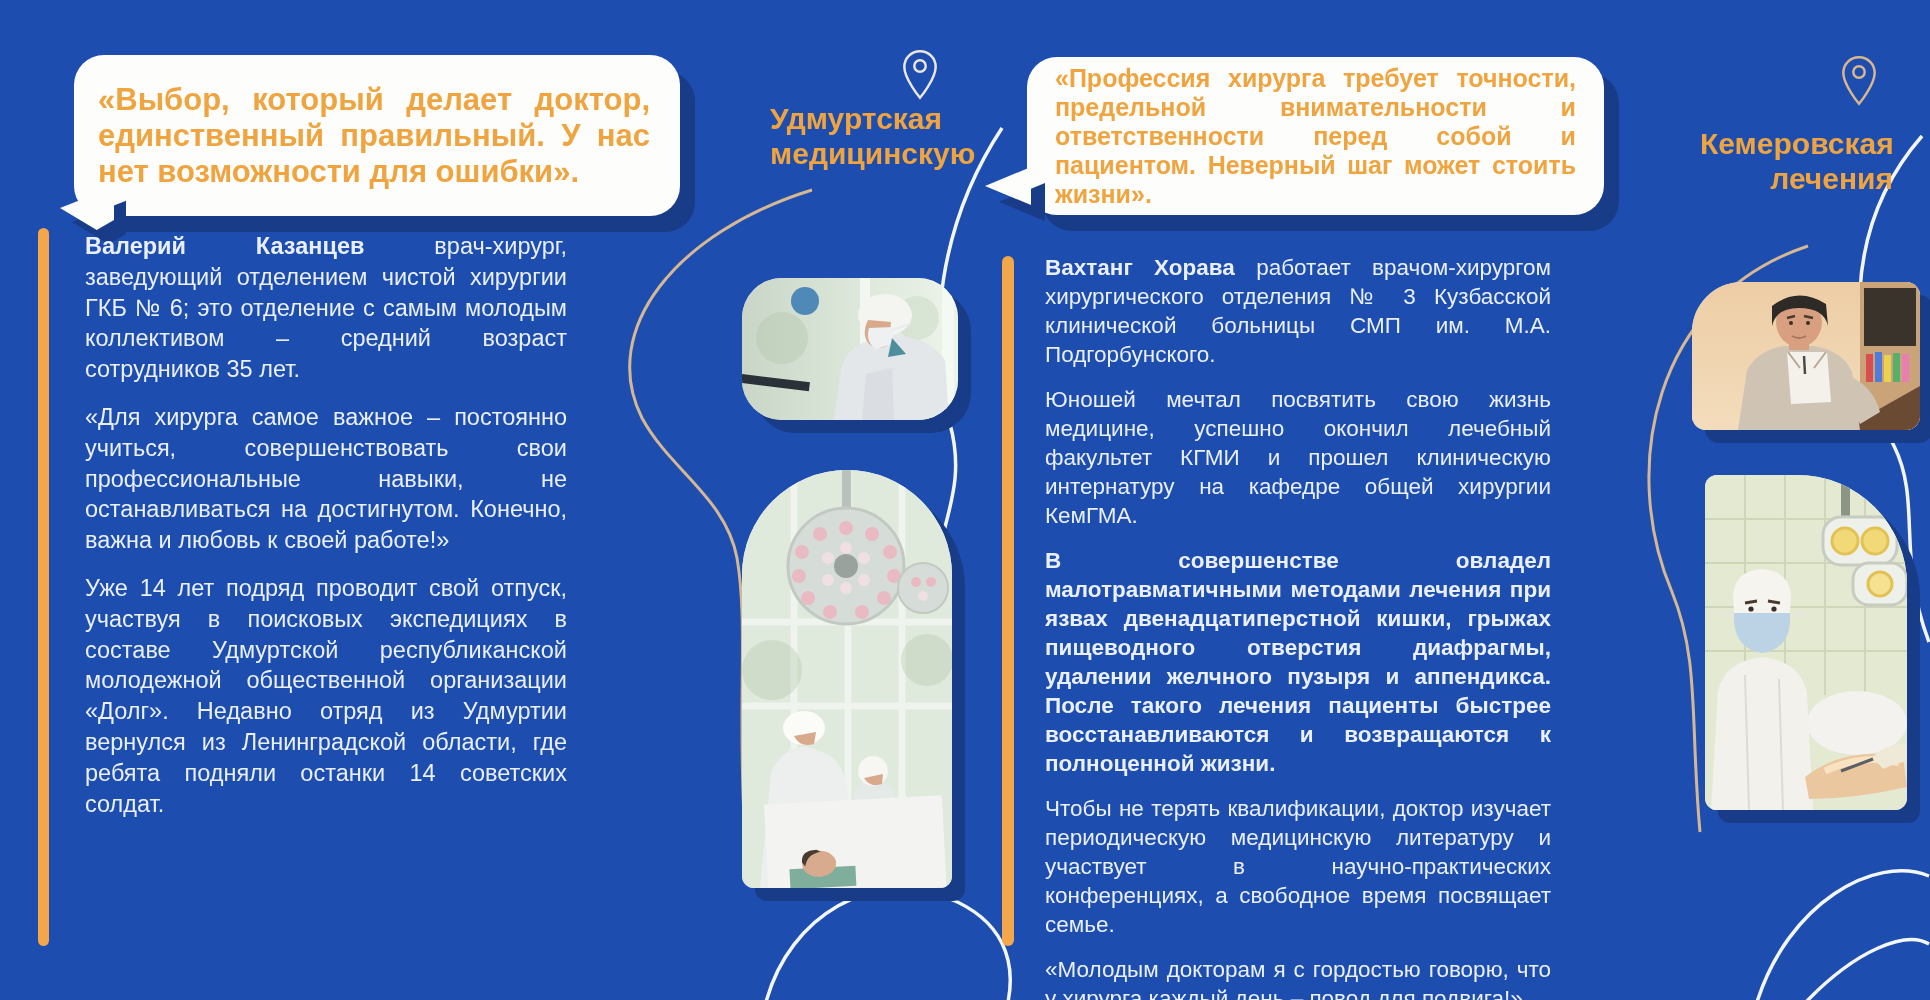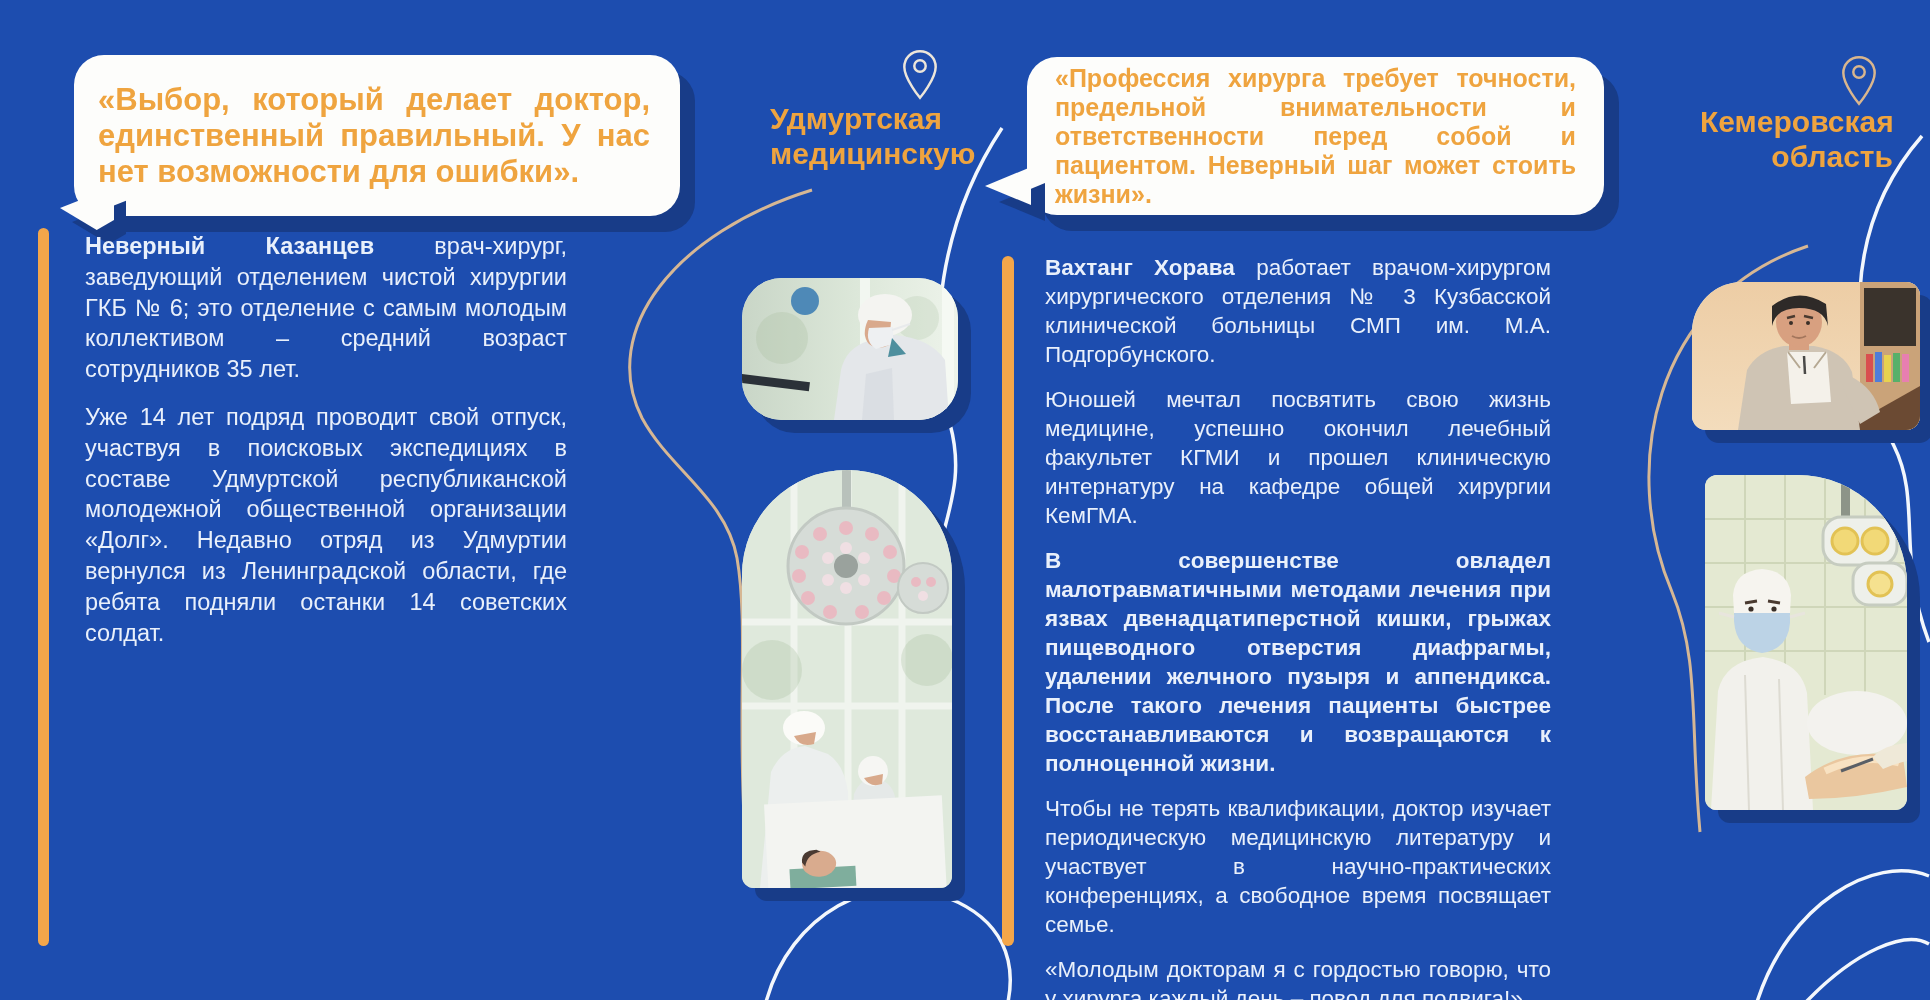--- a/index.html
+++ b/index.html
@@ -26,21 +26,21 @@
       clip-path:polygon(100% 6%,0 52%,68% 100%,100% 78%);}
   .bubble-right::before{width:46px;height:38px;left:-28px;bottom:-6px;
       clip-path:polygon(100% 0,0 50%,100% 100%);}
   .bubble-right::after{width:46px;height:38px;left:-42px;bottom:10px;
       clip-path:polygon(100% 0,0 50%,100% 100%);}
 
   
   .loc{position:absolute;color:#efa43f;font-weight:bold;font-size:30px;line-height:35px;}
   .loc span{display:block;}
   .loc-left{left:770px;top:101px;width:205px;text-align:left;}
-  .loc-right{left:1700px;top:104px;width:193px;text-align:right;}
+  .loc-right{left:1700px;top:126px;width:193px;text-align:right;}
   .pin{position:absolute;width:38px;height:56px;}
 
   
   .bar{position:absolute;width:11px;border-radius:6px;background:#f3a64a;}
   .bar-left{left:38px;top:228px;height:718px;}
   .bar-right{left:1002px;top:256px;height:690px;width:12px;}
 
   
   .body-col{position:absolute;color:#e9f0fb;text-align:justify;}
   .body-col p{margin:0 0 17px 0;}
@@ -82,21 +82,22 @@
     <circle cx="20" cy="18.5" r="6" fill="none" stroke="#ece6da" stroke-width="2.6"></circle>
   </svg>
   <div class="loc loc-left">
     <span>Удмуртская</span>
     <span>медицинскую</span>
   </div>
 
   <div class="bar bar-left"></div>
 
   <div class="body-col text-left">
-    <p><span class="lead">Неверный Казанцев</span><span> врач-хирург, заведующий отделением чистой хирургии ГКБ № 6; это отделение с самым молодым коллективом – средний возраст сотрудников 35 лет.</span></p>
+    <p><span class="lead">Валерий Казанцев</span><span> врач-хирург, заведующий отделением чистой хирургии ГКБ № 6; это отделение с самым молодым коллективом – средний возраст сотрудников 35 лет.</span></p>
+    <p>«Для хирурга самое важное – постоянно учиться, совершенствовать свои профессиональные навыки, не останавливаться на достигнутом. Конечно, важна и любовь к своей работе!»</p>
     <p>Уже 14 лет подряд проводит свой отпуск, участвуя в поисковых экспедициях в составе Удмуртской республиканской молодежной общественной организации «Долг». Недавно отряд из Удмуртии  вернулся из Ленинградской области, где ребята подняли останки 14 советских солдат.</p>
   </div>
 
   <div class="photo photo-l1">
     <svg viewBox="0 0 216 142" preserveAspectRatio="none">
       <defs>
         <linearGradient id="gl1" x1="0" y1="0" x2="1" y2="0">
           <stop offset="0" stop-color="#c9d6c7"></stop>
             <stop offset="0.55" stop-color="#dde8da"></stop>
             <stop offset="1" stop-color="#edf3ea"></stop>
@@ -183,21 +184,21 @@
   <div class="bubble bubble-right">
     <div class="q">«Профессия хирурга требует точности, предельной внимательности и ответственности перед собой и пациентом. Неверный шаг может стоить жизни».</div>
   </div>
 
   <svg class="pin" style="left:1840px;top:53px;" viewBox="0 0 40 56">
     <path d="M20 3 C10.5 3 3.5 10.5 3.5 19.5 C3.5 32 20 52 20 52 C20 52 36.5 32 36.5 19.5 C36.5 10.5 29.5 3 20 3 Z" fill="none" stroke="#d9b68e" stroke-width="2.6"></path>
     <circle cx="20" cy="18.5" r="6" fill="none" stroke="#d9b68e" stroke-width="2.6"></circle>
   </svg>
   <div class="loc loc-right">
     <span>Кемеровская</span>
-    <span>область</span>
+    <span>лечения</span>
   </div>
 
   <div class="bar bar-right"></div>
 
   <div class="body-col text-right">
     <p><span class="lead">Вахтанг Хорава</span><span> работает врачом-хирургом хирургического отделения №  3 Кузбасской клинической больницы СМП им. М.А. Подгорбунского.</span></p>
     <p>Юношей мечтал посвятить свою жизнь медицине, успешно окончил лечебный факультет КГМИ и прошел клиническую интернатуру на кафедре общей хирургии КемГМА.</p>
     <p class="p-bold">В совершенстве овладел малотравматичными методами лечения при язвах двенадцатиперстной кишки, грыжах пищеводного отверстия диафрагмы, удалении желчного пузыря и аппендикса. После такого лечения пациенты быстрее восстанавливаются и возвращаются к полноценной жизни.</p>
     <p>Чтобы не терять квалификации, доктор изучает периодическую медицинскую литературу и участвует в научно-практических конференциях, а свободное время посвящает семье.</p>
     <p>«Молодым докторам я с гордостью говорю, что у хирурга каждый день – повод для подвига!»</p>

